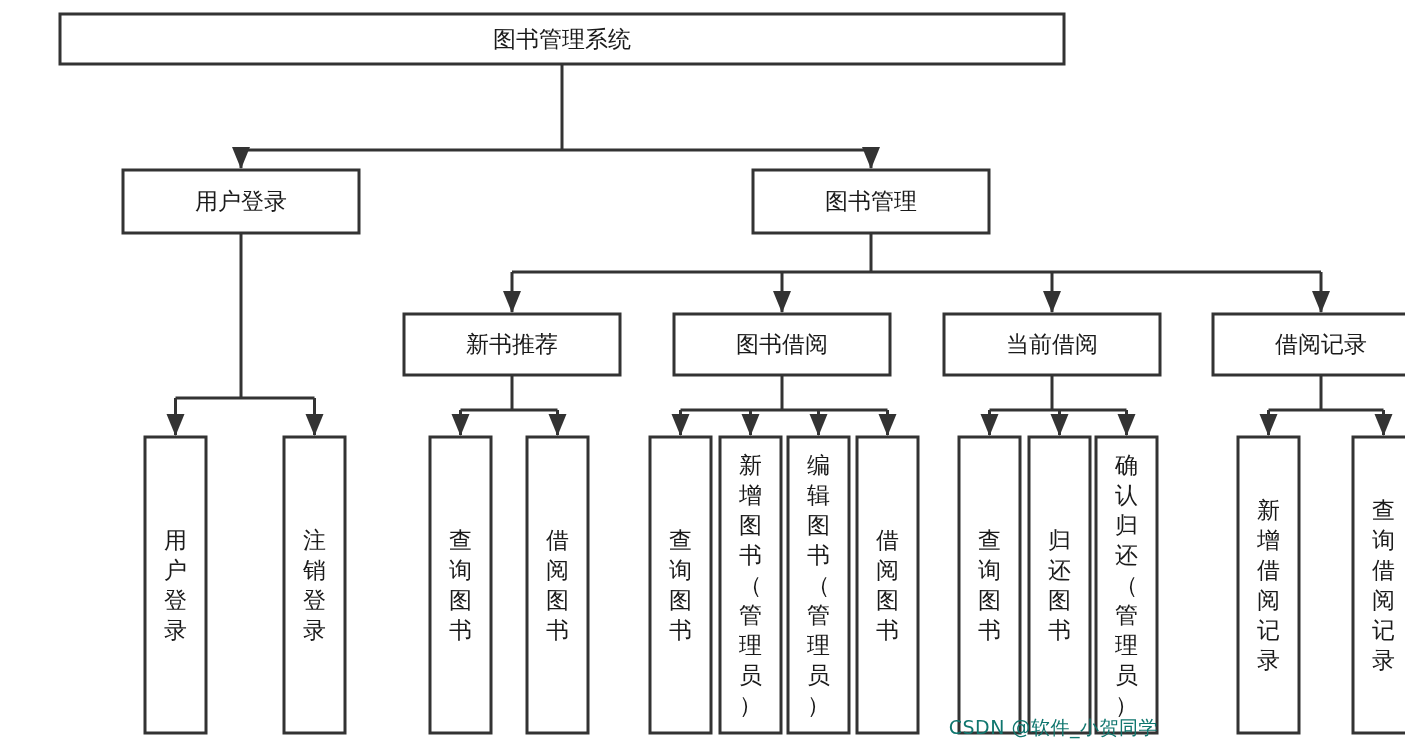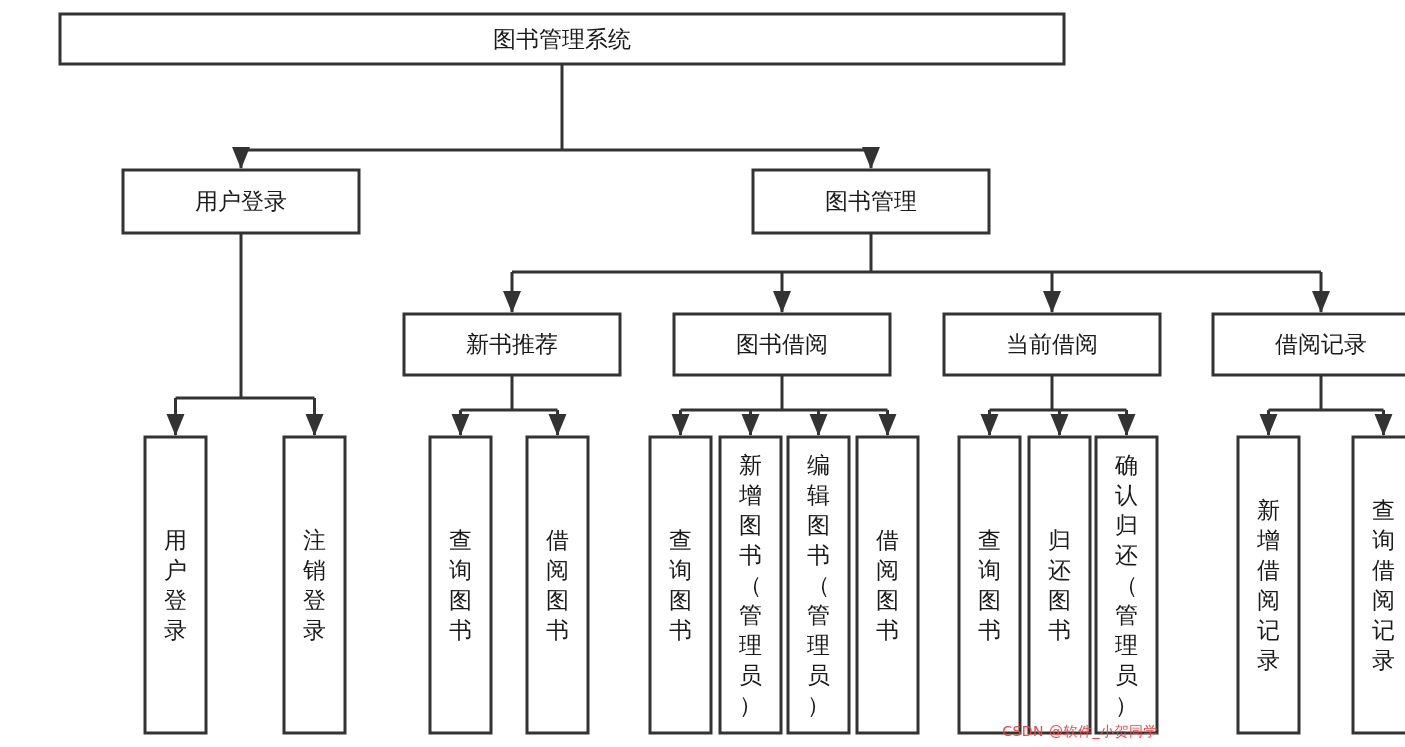--- a/index.html
+++ b/index.html
@@ -51,22 +51,22 @@
     font-family: "DejaVu Sans", "Liberation Sans", sans-serif;
     font-size: 23px;
     fill: #1a1a1a;
     text-anchor: middle;
   }
   .watermark {
     position: absolute;
     right: 8px;
     bottom: 6px;
     font-family: "DejaVu Sans", "Liberation Sans", sans-serif;
-    font-size: 14px;
-    color: #ef4444;
+    font-size: 19px;
+    color: #0f766e;
     white-space: nowrap;
     letter-spacing: 0.5px;
   }
 </style>
 </head>
 <body>
 
 <div id="diagram-root">
   <svg class="diagram" viewBox="0 0 1405 747" xmlns="http://www.w3.org/2000/svg">
     <g id="connector-layer">

